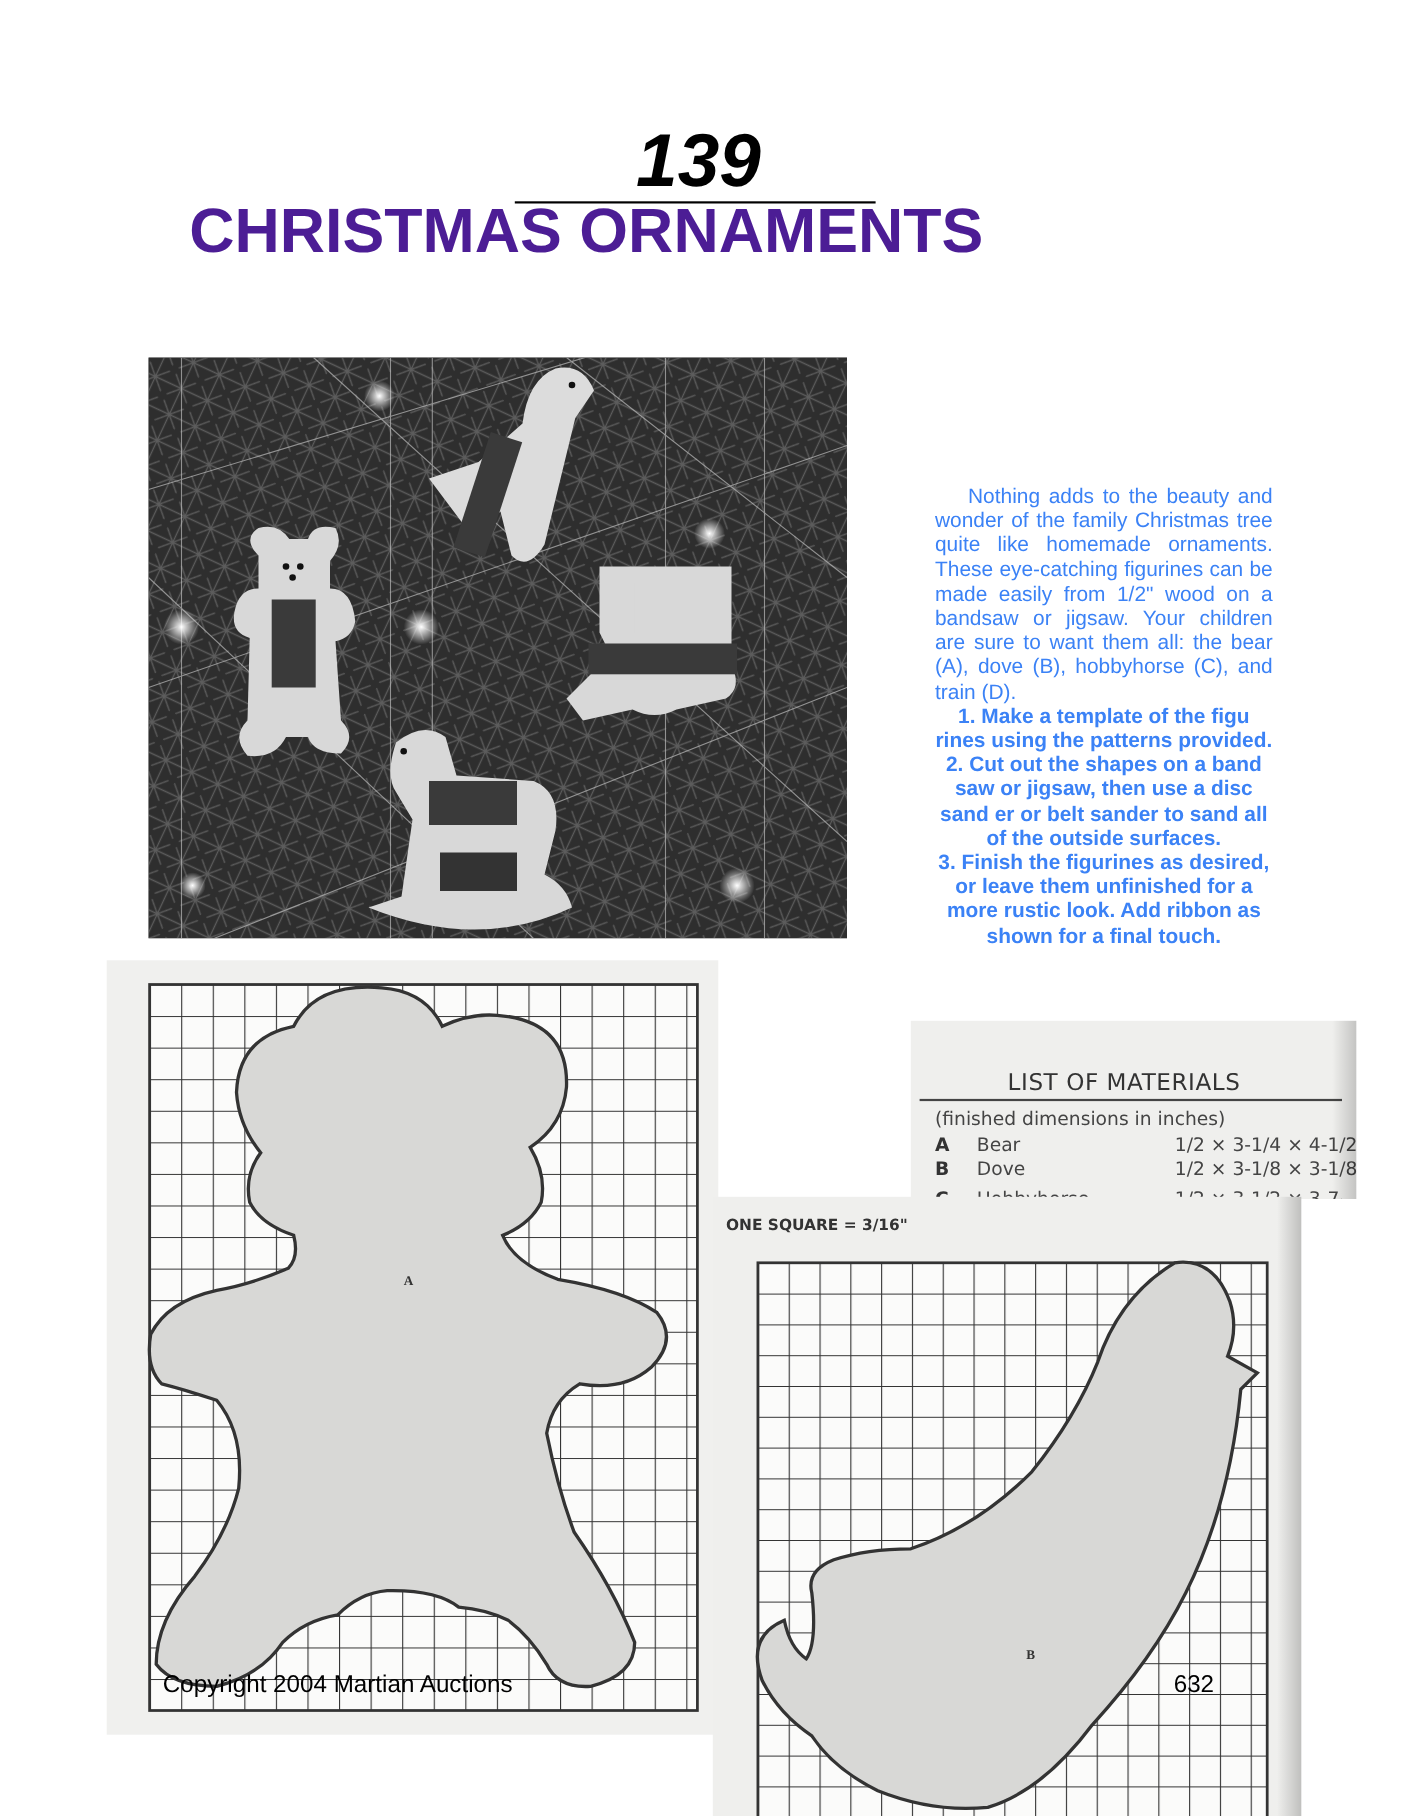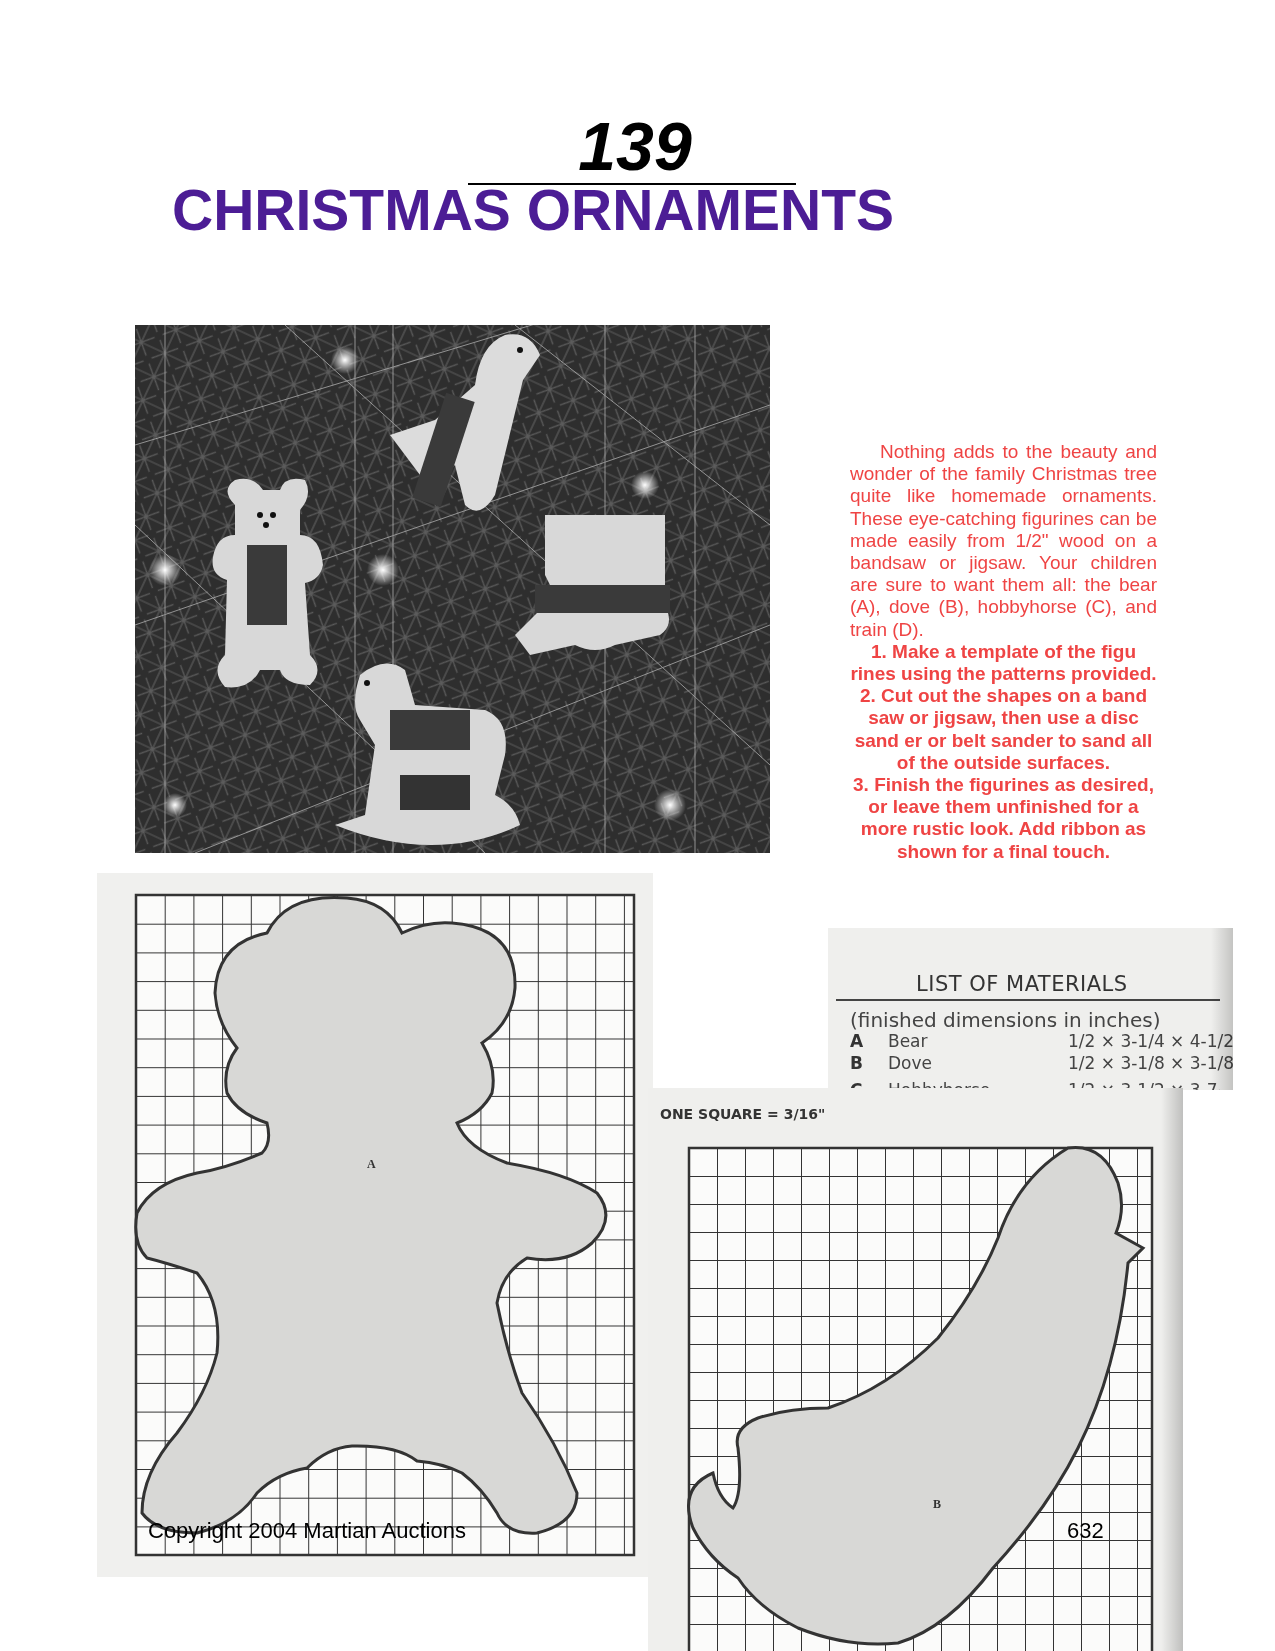--- a/index.html
+++ b/index.html
@@ -5,30 +5,30 @@
   html, body { margin:0; padding:0; }
   body { width:1275px; height:1651px; position:relative; background:#ffffff; overflow:hidden; font-family:"Liberation Sans", sans-serif; color:#000; }
   .abs { position:absolute; }
   #page-number { left:470px; top:110px; width:330px; text-align:center; font-family:Liberation Sans, sans-serif; font-style:italic; font-weight:bold; font-size:68px; line-height:72px; color:#000; }
   #title-rule { left:468px; top:183px; width:328px; height:2px; background:#000; }
   #page-title { left:172px; top:178px; width:880px; font-family:"Liberation Sans", sans-serif; font-weight:bold; font-size:57px; line-height:64px; color:#4c1d95; letter-spacing:0px; white-space:nowrap; }
 
   #photo { left:135px; top:325px; width:635px; height:528px; background:#2a2a2a; overflow:hidden; }
   #photo svg { display:block; }
 
-  #intro { left:850px; top:441px; width:307px; font-size:19px; line-height:22.2px; text-align:justify; color:#ef4444; }
+  #intro { left:850px; top:441px; width:307px; font-size:19px; line-height:22.2px; text-align:justify; color:#3b82f6; }
   #intro p { margin:0; }
   #intro .indent { text-indent:30px; }
   #intro .step { text-align:center;font-weight:bold; }
 
   #bear-pattern { left:97px; top:873px; width:556px; height:704px; background:#f0f0ee; }
   #materials { left:780px; top:928px; width:405px; height:162px; background:#efefed;margin-left:48px; }
   #materials .mat-title { position:absolute; left:88px; top:44px; font-family:"DejaVu Sans", sans-serif; font-size:21px; color:#333; letter-spacing:0.5px; }
   #materials .mat-rule { position:absolute; left:8px; top:71px; width:384px; height:2px; background:#444; }
-  #materials .mat-sub { position:absolute; left:22px; top:80px; font-family:"DejaVu Sans", sans-serif; font-size:20px; color:#444; }
+  #materials .mat-sub { position:absolute; left:22px; top:80px; font-family:"DejaVu Sans", sans-serif; font-size:17px; color:#444; }
   #materials .row { position:absolute; left:22px; font-family:"DejaVu Sans", sans-serif; font-size:17px; color:#444; width:370px; height:22px; }
   #materials .row .letter { position:absolute; left:0; font-weight:bold; color:#333; }
   #materials .row .name { position:absolute; left:38px; }
   #materials .row .dims { position:absolute; left:218px; white-space:nowrap; }
   #materials .row.clip { height:10px; overflow:hidden; }
   #materials .shade { position:absolute; right:0; top:0; width:22px; height:100%; background:linear-gradient(to right, rgba(0,0,0,0), rgba(0,0,0,0.18)); }
 
   #dove-pattern { left:648px; top:1088px; width:535px; height:563px; background:#efefed; }
   #dove-pattern .scale { position:absolute; left:12px; top:18px; font-family:"DejaVu Sans", sans-serif; font-weight:bold; font-size:14px; color:#333; }
   #dove-pattern .shade { position:absolute; right:0; top:0; width:22px; height:100%; background:linear-gradient(to right, rgba(0,0,0,0), rgba(0,0,0,0.2)); }

